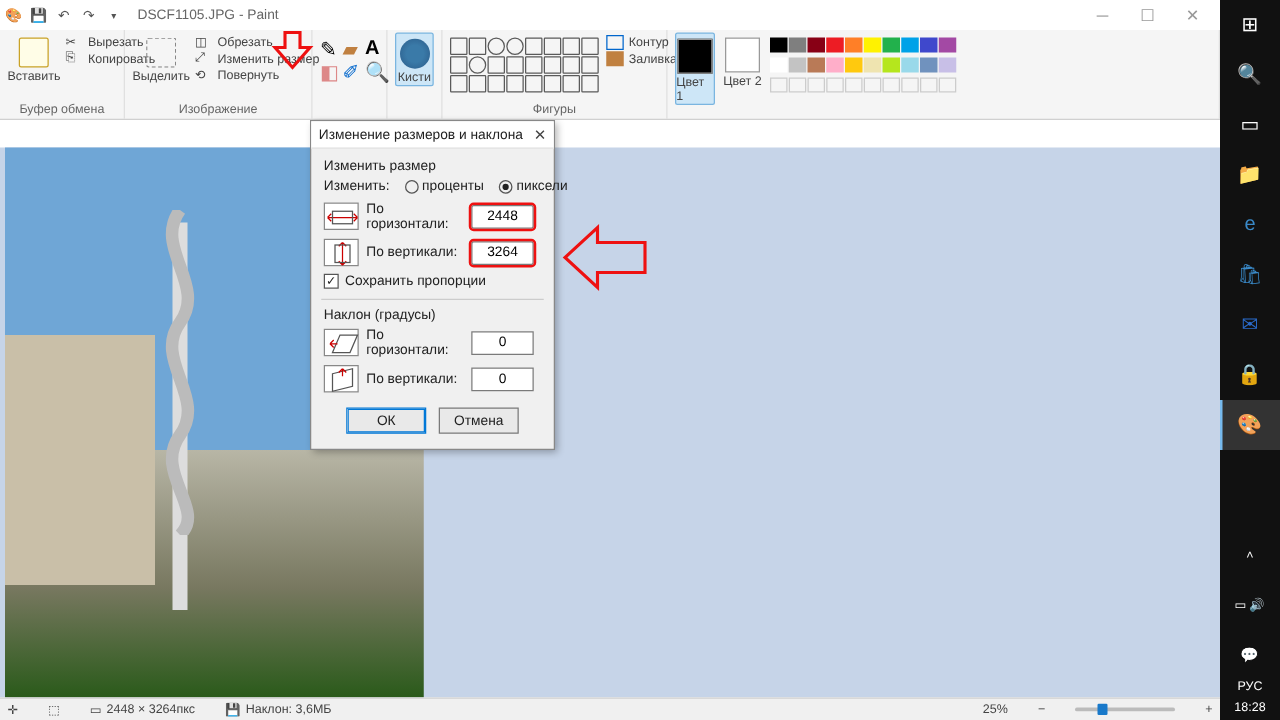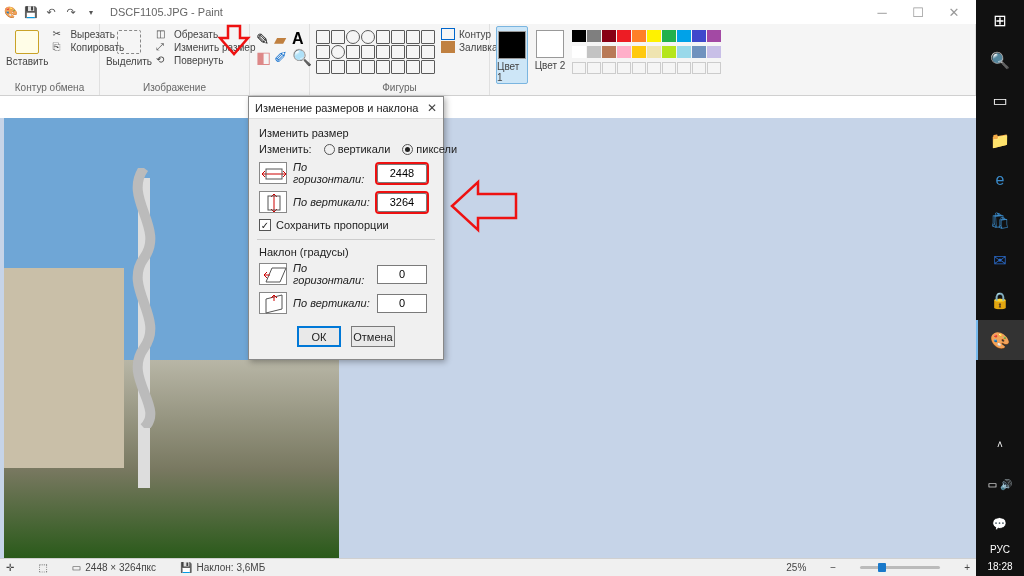--- a/index.html
+++ b/index.html
@@ -59,28 +59,28 @@
 .dialog { position: absolute; left: 248px; top: 96px; width: 196px; background: #f0f0f0; border: 1px solid #888; box-shadow: 2px 2px 6px rgba(0,0,0,.3); font-size: 11px; color: #222; }
 .dlg-title { height: 22px; display: flex; align-items: center; padding: 0 6px; background: #fff; border-bottom: 1px solid #ddd; }
 .dlg-close { margin-left: auto; font-size: 12px; color: #444; }
 .dlg-body { padding: 8px 10px 10px 10px; }
 .fieldset-label { font-size: 11px; margin-bottom: 4px; }
 .radio-row { display: flex; align-items: center; gap: 12px; margin-bottom: 6px; font-size: 11px; }
 .radio { width: 11px; height: 11px; border: 1px solid #555; border-radius: 50%; display: inline-flex; align-items: center; justify-content: center; }
 .radio.checked::after { content: ""; width: 5px; height: 5px; background: #222; border-radius: 50%; }
 .dim-row { display: flex; align-items: center; gap: 6px; margin-bottom: 6px; }
 .dim-icon { width: 28px; height: 22px; border: 1px solid #888; background: #fff; position: relative; }
-.dim-label { width: 78px; font-size: 11px; line-height: 1.1; font-style: italic; }
+.dim-label { width: 78px; font-size: 11px; line-height: 1.1; }
 .dim-input { width: 50px; height: 19px; border: 1px solid #7a7a7a; background: #fff; font-size: 11px; text-align: center; }
 .dim-input.hl { outline: 2px solid #e11; outline-offset: 0; border-radius: 2px; }
 .chk-row { display: flex; align-items: center; gap: 5px; margin: 4px 0 8px 0; font-size: 11px; }
 .chk { width: 12px; height: 12px; border: 1px solid #555; background: #fff; display: inline-flex; align-items: center; justify-content: center; font-size: 10px; color: #222; }
 .hr { border: none; border-top: 1px solid #ccc; margin: 6px -2px; }
 .dlg-buttons { display: flex; justify-content: center; gap: 10px; padding: 6px 0 2px 0; }
-.dlg-btn { width: 44px; height: 21px; border: 1px solid #7a7a7a; background: #e9e9e9; font-size: 11px; display: flex; align-items: center; justify-content: center; }
+.dlg-btn { width: 64px; height: 21px; border: 1px solid #7a7a7a; background: #e9e9e9; font-size: 11px; display: flex; align-items: center; justify-content: center; }
 .dlg-btn.primary { border: 1px solid #0078d7; box-shadow: inset 0 0 0 1px #0078d7; }
 
 
 .taskbar { position: absolute; right: 0; top: 0; width: 48px; height: 576px; background: #111; display: flex; flex-direction: column; align-items: center; color: #fff; }
 .taskbar .t-ico { width: 48px; height: 40px; display: flex; align-items: center; justify-content: center; font-size: 16px; }
 .taskbar .t-sep { flex: 1; }
 .taskbar .clock { font-size: 10px; text-align: center; line-height: 1.1; padding-bottom: 4px; }
 .taskbar .lang { font-size: 10px; margin-bottom: 6px; }
 .taskbar .active { background: #333; position: relative; }
 .taskbar .active::before { content: ""; position: absolute; left: 0; top: 0; bottom: 0; width: 2px; background: #76b9ed; }
@@ -119,21 +119,21 @@
           <div class="row">
               <span class="ico-s">✂</span>
               <span>Вырезать</span>
             </div>
           <div class="row">
               <span class="ico-s">⎘</span>
               <span>Копировать</span>
             </div>
         </div>
       </div>
-      <div class="group-label">Контур обмена</div>
+      <div class="group-label">Буфер обмена</div>
     </div>
 
     <div class="group" style="width:150px">
       <div class="group-body">
         <div class="big-btn">
           <div class="ico"></div>
           <span>Выделить</span>
         </div>
         <div class="col-small" style="margin-left:4px">
           <div class="row">
@@ -160,20 +160,29 @@
             <span style="color:#c08040">▰</span>
             <span style="font-weight:bold;color:#000">A</span>
           <span style="color:#d88">◧</span>
             <span style="color:#06c">✐</span>
             <span>🔍</span>
         </div>
       </div>
       <div class="group-label" style="visibility:hidden">.</div>
     </div>
 
+    <div class="group" style="width:44px">
+      <div class="group-body">
+        <div class="big-btn sel" style="width:38px">
+          <div class="ico" style="border:none;background:radial-gradient(circle,#3a7aa8 40%,#2a5a88 100%);border-radius:50%"></div>
+          <span>Кисти</span>
+        </div>
+      </div>
+      <div class="group-label" style="visibility:hidden">.</div>
+    </div>
 
     <div class="group" style="width:180px">
       <div class="group-body">
         <div class="shapes-grid">
           <span></span>
             <span></span>
             <span style="border-radius:50%"></span>
             <span style="border-radius:50%"></span>
             <span></span>
             <span></span>
@@ -283,21 +292,21 @@
     <div class="dlg-title">
       <span>Изменение размеров и наклона</span>
       <span class="dlg-close">✕</span>
     </div>
     <div class="dlg-body">
       <div class="fieldset-label">Изменить размер</div>
       <div class="radio-row">
         <span>Изменить:</span>
         <span style="display:flex;align-items:center;gap:3px">
             <span class="radio"></span>
-            <span>вертикали</span>
+            <span>проценты</span>
           </span>
         <span style="display:flex;align-items:center;gap:3px">
             <span class="radio checked"></span>
             <span>пиксели</span>
           </span>
       </div>
       <div class="dim-row">
         <div class="dim-icon"><svg width="28" height="22">
               <path d="M2 11 H26 M2 11 L5 8 M2 11 L5 14 M26 11 L23 8 M26 11 L23 14" stroke="#c00" stroke-width="1" fill="none"></path>
               <rect x="6" y="6" width="16" height="10" fill="none" stroke="#555"></rect>

